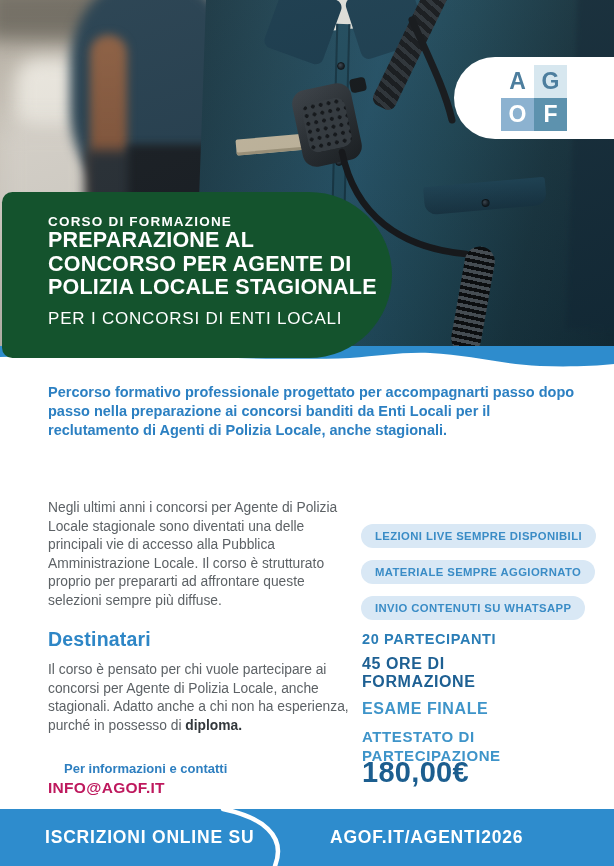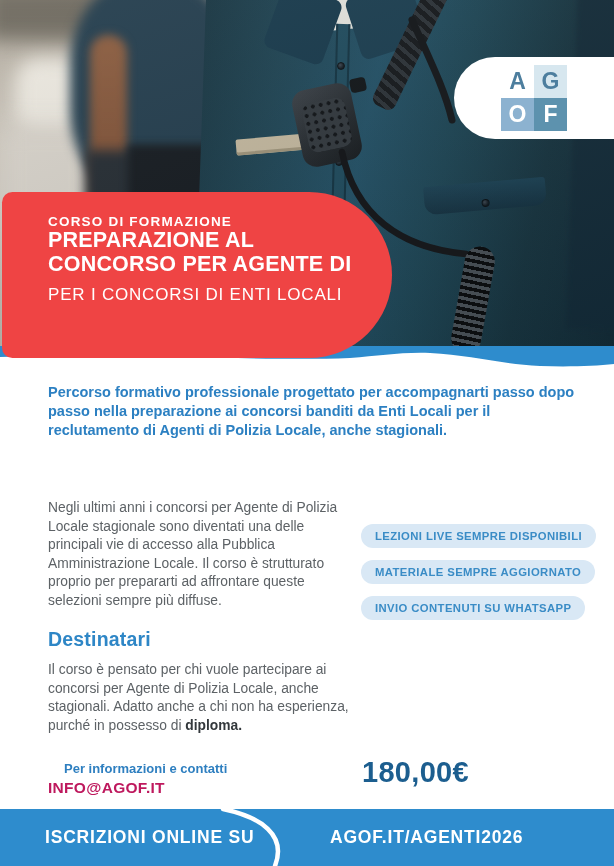--- a/index.html
+++ b/index.html
@@ -57,21 +57,21 @@
     border-radius:41px 0 0 41px; z-index:6; display:flex; align-items:center; justify-content:center; }
   .logo-grid { display:grid; grid-template-columns:33px 33px; grid-template-rows:33px 33px; }
   .logo-tile { display:flex; align-items:center; justify-content:center;
     font-weight:bold; font-size:23px; line-height:1; }
   .tile-a { background:#ffffff; color:#4d7e9e; }
   .tile-g { background:#d7e7ef; color:#4d7e9e; }
   .tile-o { background:#8cb2d0; color:#ffffff; }
   .tile-f { background:#5d92ae; color:#ffffff; }
 
   
-  .banner { position:absolute; left:2px; top:192px; width:390px; height:166px; background:#ef4444;
+  .banner { position:absolute; left:2px; top:192px; width:390px; height:166px; background:#14532d;
     border-radius:12px 96px 96px 12px; z-index:5; padding:22px 0 0 46px; color:#ffffff; }
   .banner-kicker { font-size:13.5px; font-weight:bold; letter-spacing:1.2px; }
   .banner-title { margin-top:0; font-size:21.5px; font-weight:bold; line-height:23.5px; letter-spacing:0.2px; }
   .banner-title span { display:block; }
   .banner-sub { margin-top:9px; font-size:17px; font-weight:normal; letter-spacing:0.8px; }
 
   
   .intro { position:absolute; left:48px; top:383px; width:534px; font-size:14.5px; font-weight:bold;
     color:#2c80c2; line-height:19px; }
   .h2 { position:absolute; left:48px; font-size:19.5px; font-weight:bold; color:#2e86c6; letter-spacing:0.2px; }
@@ -161,37 +161,44 @@
       <div class="logo-tile tile-o">O</div>
       <div class="logo-tile tile-f">F</div>
     </div>
   </div>
 
   <div class="banner">
     <div class="banner-kicker">CORSO DI FORMAZIONE</div>
     <div class="banner-title">
       <span>PREPARAZIONE AL</span>
       <span>CONCORSO PER AGENTE DI</span>
+      <span>POLIZIA LOCALE STAGIONALE</span>
     </div>
     <div class="banner-sub">PER I CONCORSI DI ENTI LOCALI</div>
   </div>
 
   <div class="intro">Percorso formativo professionale progettato per accompagnarti passo dopo passo nella preparazione ai concorsi banditi da Enti Locali per il reclutamento di Agenti di Polizia Locale, anche stagionali.</div>
 
   <div class="body-text body-1">Negli ultimi anni i concorsi per Agente di Polizia Locale stagionale sono diventati una delle principali vie di accesso alla Pubblica Amministrazione Locale. Il corso è strutturato proprio per prepararti ad affrontare queste selezioni sempre più diffuse.</div>
 
   <div class="badges">
     <div class="badge">LEZIONI LIVE SEMPRE DISPONIBILI</div>
     <div class="badge">MATERIALE SEMPRE AGGIORNATO</div>
     <div class="badge">INVIO CONTENUTI SU WHATSAPP</div>
   </div>
 
   <div class="h2 h-destinatari">Destinatari</div>
   <div class="body-text body-2"><span>Il corso è pensato per chi vuole partecipare ai concorsi per Agente di Polizia Locale, anche stagionali. Adatto anche a chi non ha esperienza, purché in possesso di </span><span class="body-bold">diploma.</span></div>
 
+  <div class="features">
+    <div class="feature feature-1">20 PARTECIPANTI</div>
+    <div class="feature feature-2">45 ORE DI FORMAZIONE</div>
+    <div class="feature feature-3">ESAME FINALE</div>
+    <div class="feature feature-4">ATTESTATO DI PARTECIPAZIONE</div>
+  </div>
 
   <div class="price">180,00€</div>
 
   <div class="contact">
     <div class="contact-label">Per informazioni e contatti</div>
     <div class="contact-email">INFO@AGOF.IT</div>
   </div>
 
   <div class="footer">
     <div class="footer-left">ISCRIZIONI ONLINE SU</div>

